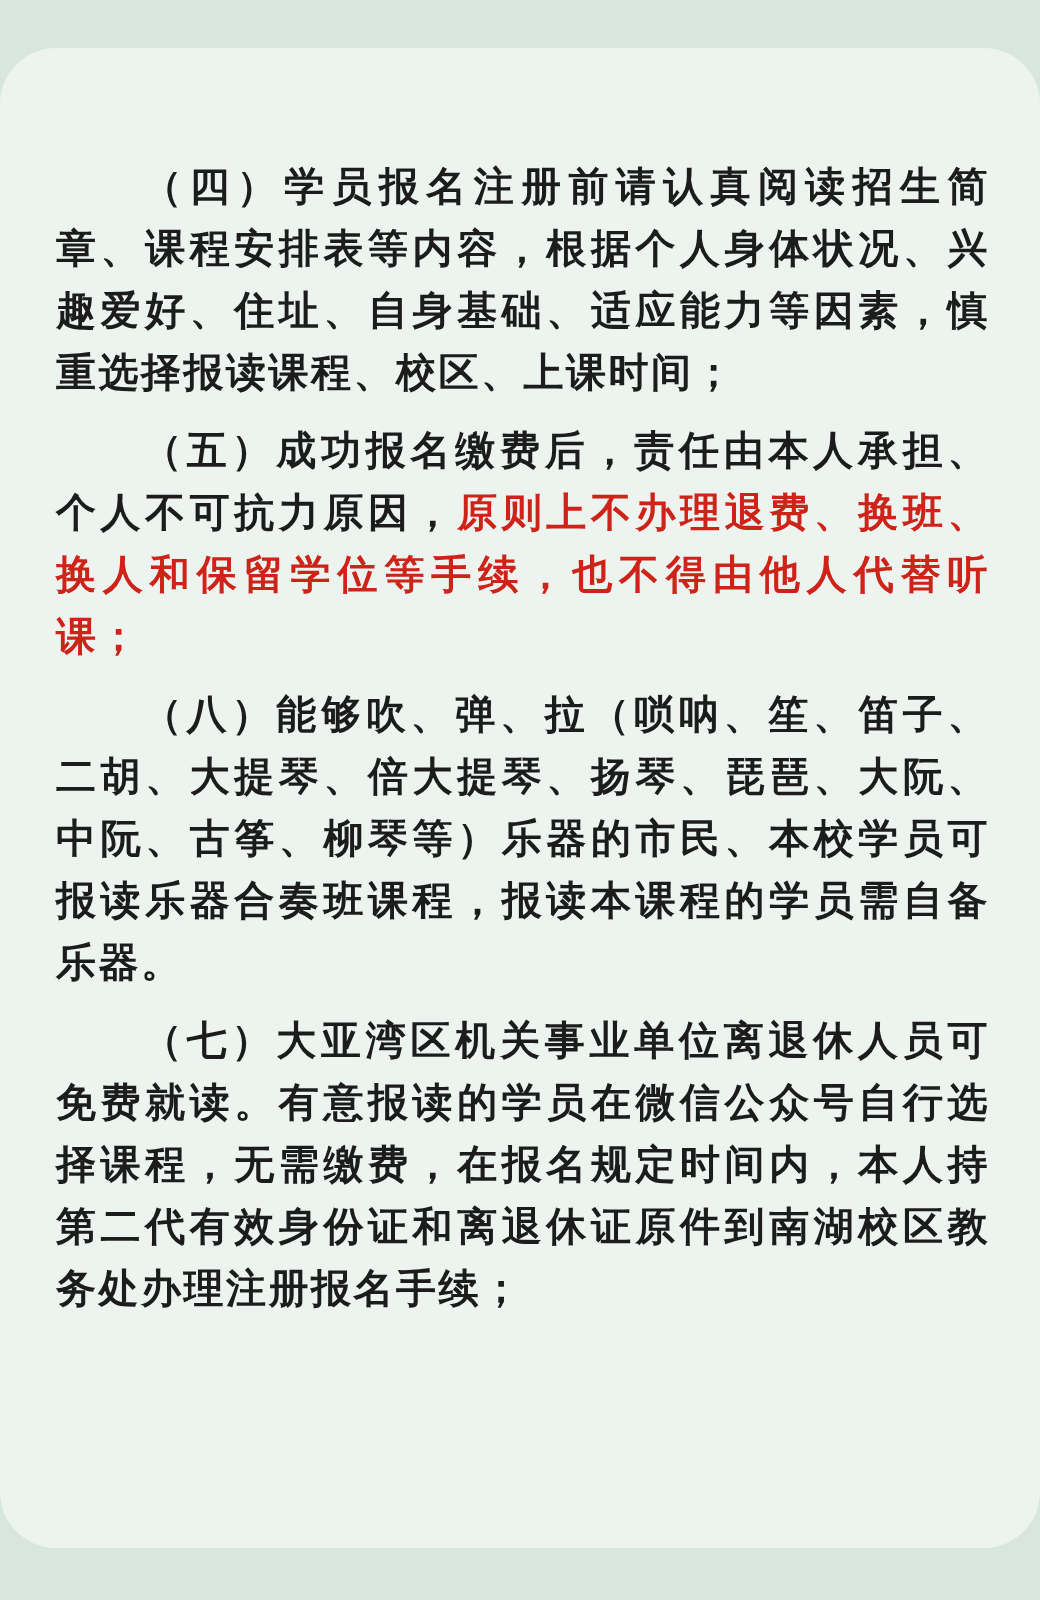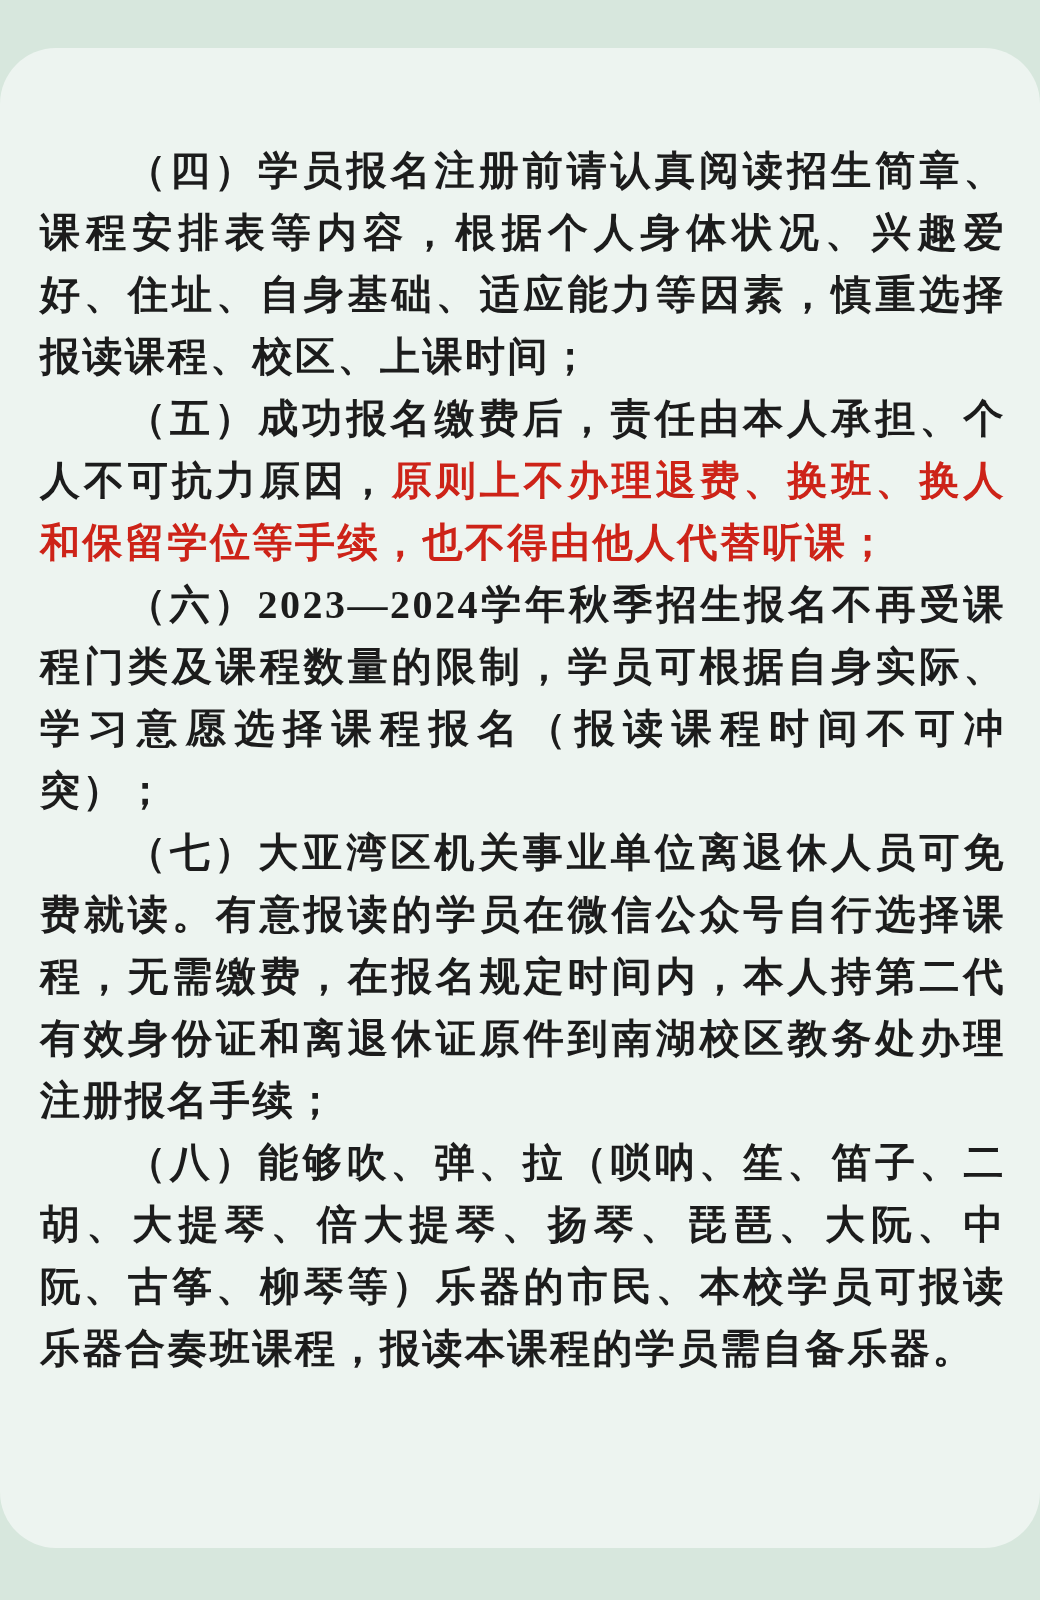--- a/index.html
+++ b/index.html
@@ -30,33 +30,32 @@
     top:92px;
     width:966px;
     font-size:40px;
     line-height:62px;
     letter-spacing:2.5px;
     color:var(--ink);
     text-align:justify;
     text-justify:inter-character;
   }
   .text-block p{
-    margin:0;
+    margin:16px;
     padding:0;
     text-indent:2.15em;
     font-weight:600;
   }
   .red{color:var(--red);}
 </style>
 </head>
 <body>
 
 <div class="page">
   <div class="card">
     <div class="text-block">
         <p><span>（四）学员报名注册前请认真阅读招生简章、课程安排表等内容，根据个人身体状况、兴趣爱好、住址、自身基础、适应能力等因素，慎重选择报读课程、校区、上课时间；</span></p>
         <p><span>（五）成功报名缴费后，责任由本人承担、个人不可抗力原因，</span><span class="red">原则上不办理退费、换班、换人和保留学位等手续，也不得由他人代替听课；</span></p>
-        <p><span>（六）2023—2024学年秋季招生报名不再受课程门类及课程数量的限制，学员可根据自身实际、学习意愿选择课程报名（报读课程时间不可冲突）；</span></p>
+        <p><span>（八）能够吹、弹、拉（唢呐、笙、笛子、二胡、大提琴、倍大提琴、扬琴、琵琶、大阮、中阮、古筝、柳琴等）乐器的市民、本校学员可报读乐器合奏班课程，报读本课程的学员需自备乐器。</span></p>
         <p><span>（七）大亚湾区机关事业单位离退休人员可免费就读。有意报读的学员在微信公众号自行选择课程，无需缴费，在报名规定时间内，本人持第二代有效身份证和离退休证原件到南湖校区教务处办理注册报名手续；</span></p>
-        <p><span>（八）能够吹、弹、拉（唢呐、笙、笛子、二胡、大提琴、倍大提琴、扬琴、琵琶、大阮、中阮、古筝、柳琴等）乐器的市民、本校学员可报读乐器合奏班课程，报读本课程的学员需自备乐器。</span></p>
       </div>
   </div>
 </div>
 
 </body></html>

